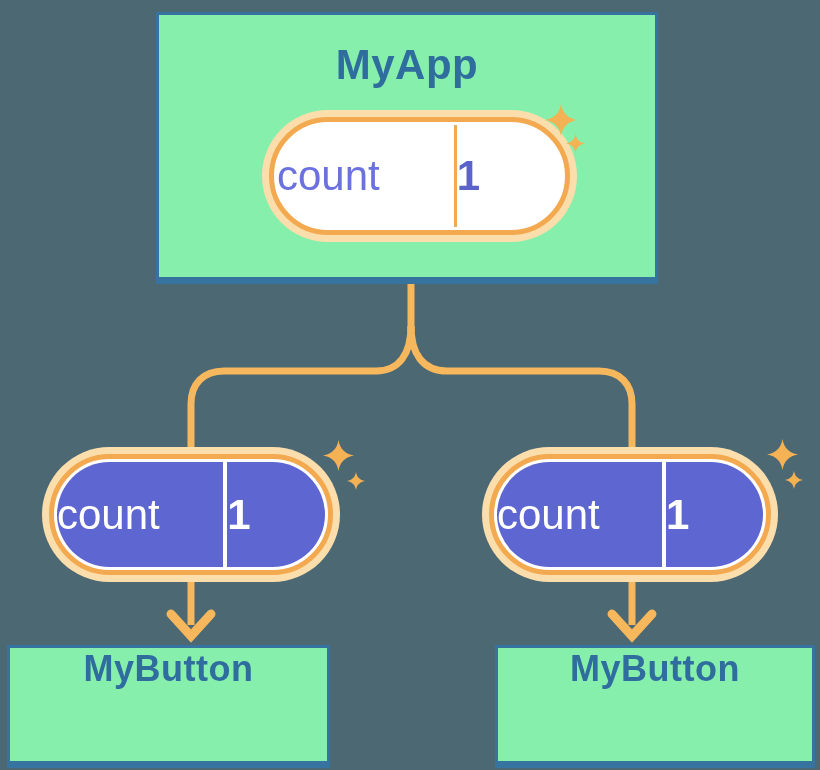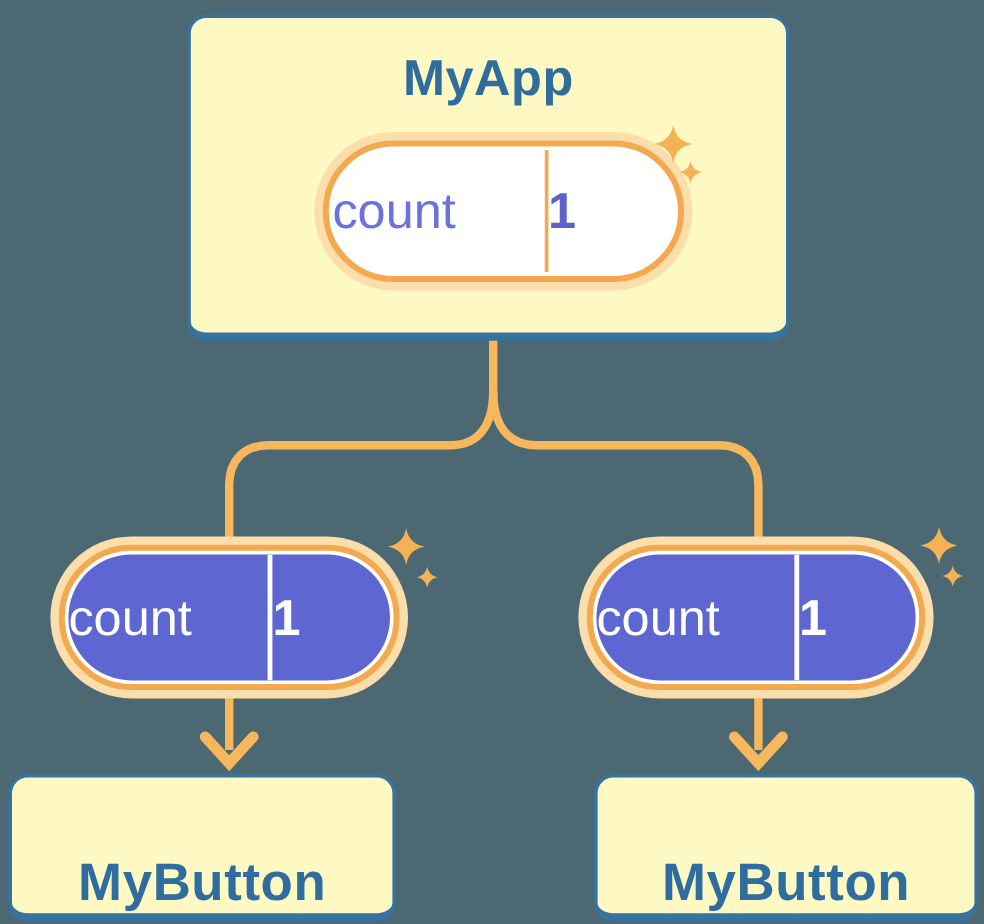--- a/index.html
+++ b/index.html
@@ -4,31 +4,31 @@
 <style>
   html,body{margin:0;padding:0;background:#4C6872;}
   .stage{
     position:relative;width:820px;height:770px;overflow:hidden;
     background:#4C6872;
     font-family:"Liberation Sans",sans-serif;
   }
   svg.connectors{position:absolute;left:0;top:0;z-index:1;}
   .card{
     position:absolute;z-index:2;box-sizing:border-box;
-    background:#fef9c3;border:3px solid #36739F;border-bottom-width:7px;
-    border-radius:16px;
+    background:#86efac;border:3px solid #36739F;border-bottom-width:7px;
+    border-radius:0;
   }
   .app-card{left:156px;top:12px;width:502px;height:272px;}
   .app-title{
     margin-top:26px;text-align:center;
     font-size:42px;font-weight:bold;color:#2F6D9E;letter-spacing:0.5px;
   }
   .btn-card{
-    display:flex;align-items:flex-end;justify-content:center;
-    font-size:44px;font-weight:bold;color:#2F6D9E;letter-spacing:0.5px;
+    display:flex;align-items:flex-start;justify-content:center;
+    font-size:36px;font-weight:bold;color:#2F6D9E;letter-spacing:0.5px;
   }
   .btn-card.left{left:7px;top:645px;width:323px;height:123px;}
   .btn-card.right{left:495px;top:645px;width:320px;height:123px;}
   .pill-glow{
     position:absolute;z-index:3;box-sizing:border-box;
     background:#FBDEAC;border-radius:999px;padding:7px;
   }
   .pill-glow.root{left:262px;top:110px;width:315px;height:132px;}
   .pill-glow.left{left:42px;top:447px;width:298px;height:135px;}
   .pill-glow.right{left:482px;top:447px;width:296px;height:135px;}

